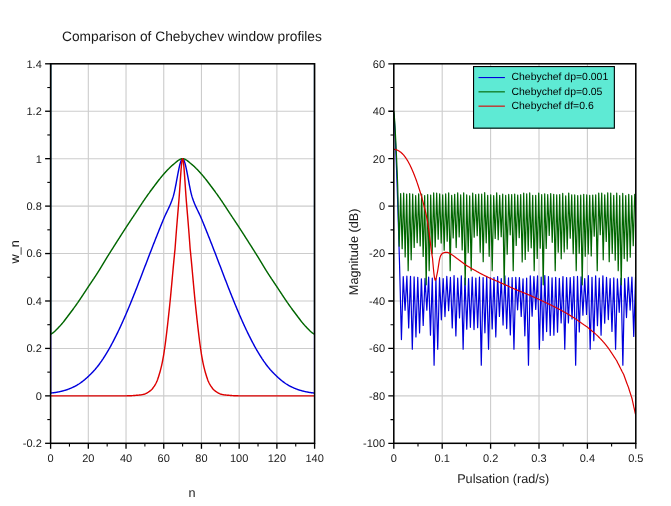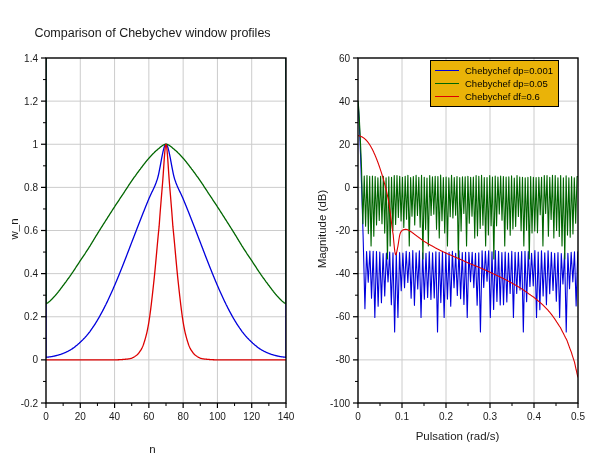--- a/index.html
+++ b/index.html
@@ -18,21 +18,21 @@
   .figure {
     position: absolute;
     inset: 0;
     background: #ffffff;
   }
   .panel {
     position: absolute;
     top: 0;
     height: 460px;
   }
-  #panel-left  { left: 0px;   width: 305px; }
+  #panel-left  { left: 0px;   width: 305px; padding-left: 44px; }
   #panel-right { left: 305px; width: 305px; }
 
   .plot-title {
     position: absolute;
     top: 26px;
     left: 0;
     width: 100%;
     text-align: center;
     font-size: 12.5px;
     color: #1a1a1a;
@@ -58,23 +58,23 @@
     transform-origin: 50% 50%;
     white-space: nowrap;
   }
   .tick-text {
     font-size: 10px;
     fill: #1a1a1a;
     font-family: "Liberation Sans", sans-serif;
   }
   .legend-box {
     position: absolute;
-    background: #eab308;
+    background: #5eead4;
     border: 1px solid #000000;
-    padding: 3px 5px 3px 4px;
+    padding: 3px 5px 13px 4px;
   }
   .legend-row {
     display: flex;
     align-items: center;
     height: 13px;
   }
   .legend-swatch {
     width: 24px;
     height: 0;
     border-top-width: 1.4px;

